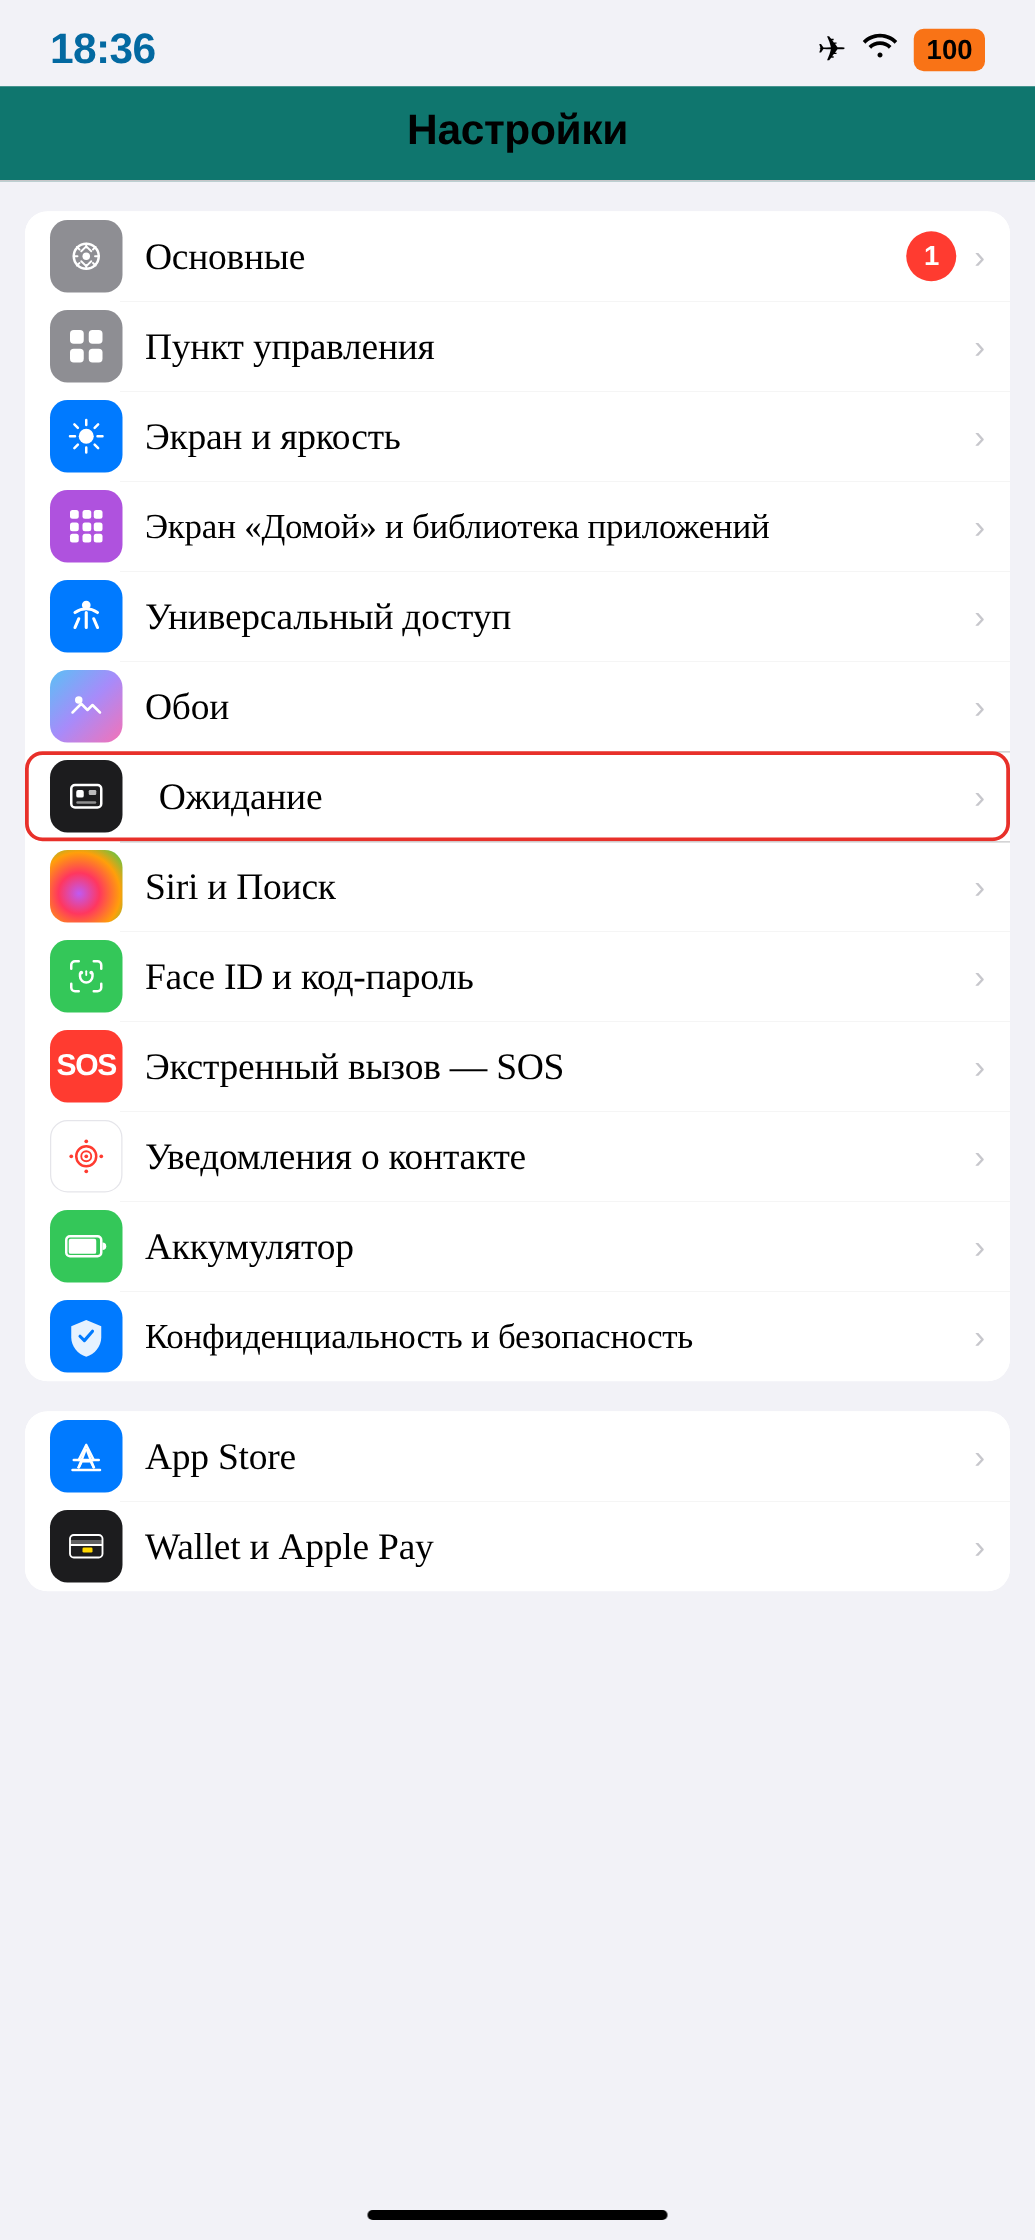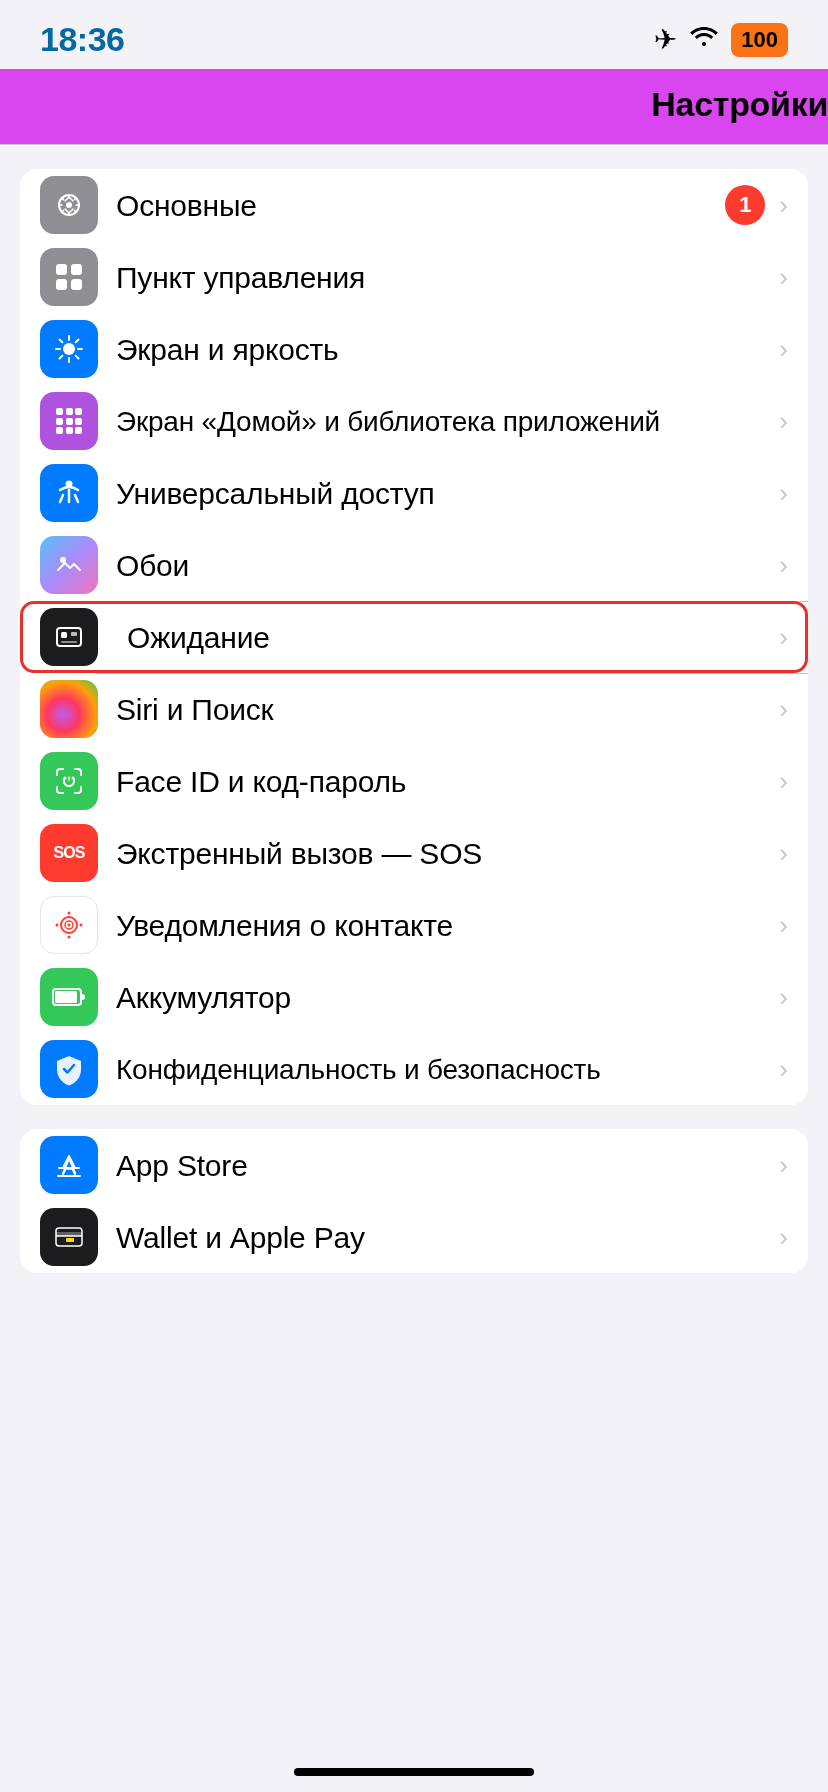--- a/index.html
+++ b/index.html
@@ -55,24 +55,24 @@
     }
 
     .battery-text {
       font-size: 22px;
       font-weight: 700;
       color: #000;
     }
 
     
     .page-title-container {
-      text-align: right;
+      text-align: center;
       padding: 16px 0 20px 0;
       border-bottom: 1px solid #c6c6c8;
-      background: #d946ef;
+      background: #0f766e;
     }
 
     .page-title {
       font-size: 34px;
       font-weight: 700;
       color: #000;
       letter-spacing: -0.3px;
     }
 
     
@@ -143,20 +143,21 @@
       display: flex;
       flex-direction: column;
       justify-content: center;
     }
 
     .item-label {
       font-size: 30px;
       color: #000;
       letter-spacing: -0.2px;
       line-height: 1.3;
+      font-family: Liberation Serif, serif;
     }
 
     .item-label-small {
       font-size: 28px;
     }
 
     .item-right {
       display: flex;
       align-items: center;
       gap: 14px;
@@ -367,21 +368,21 @@
     <div class="item-text-container">
       <span class="item-label">Face ID и код-пароль</span>
     </div>
     <div class="item-right">
       <span class="chevron">›</span>
     </div>
   </div>
 
   <div class="settings-item">
     <div class="item-icon icon-red">
-      <span style="font-size:16px; font-weight:800; color:white; letter-spacing:-1px;">SOS</span>
+      <span style="font-size:24px; font-weight:800; color:white; letter-spacing:-1px;">SOS</span>
     </div>
     <div class="item-text-container">
       <span class="item-label">Экстренный вызов — SOS</span>
     </div>
     <div class="item-right">
       <span class="chevron">›</span>
     </div>
   </div>
 
   <div class="settings-item">

